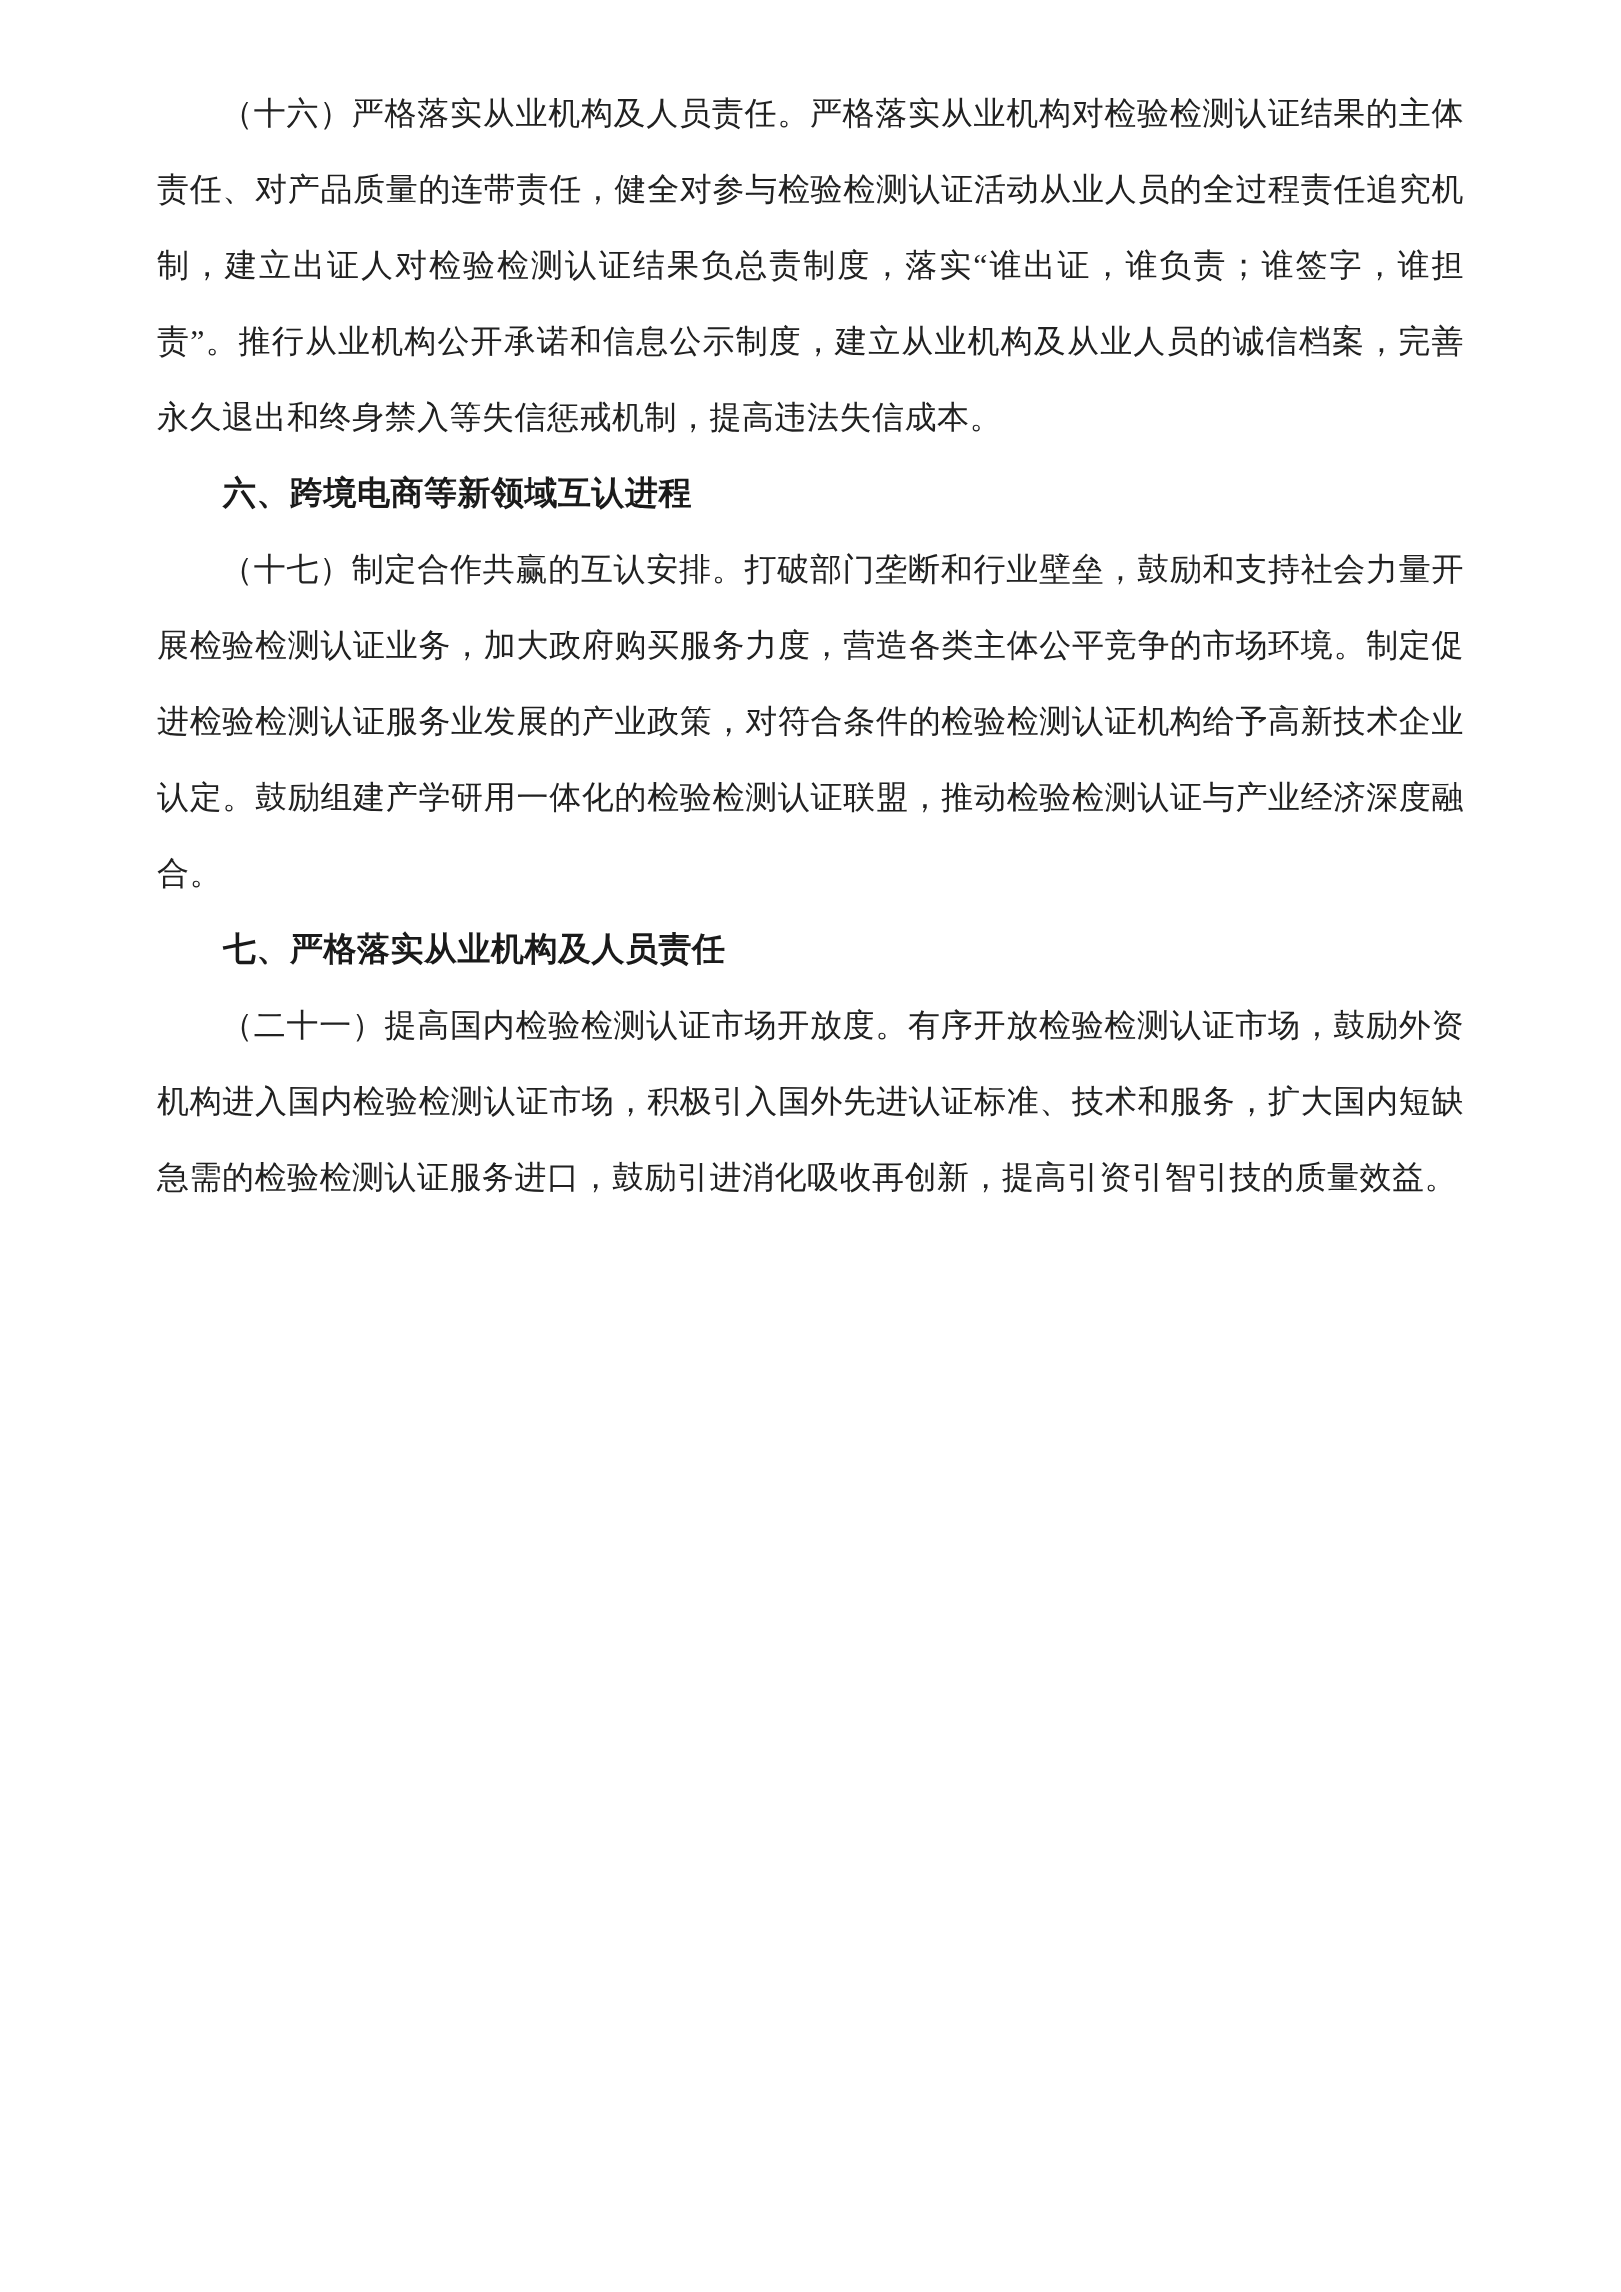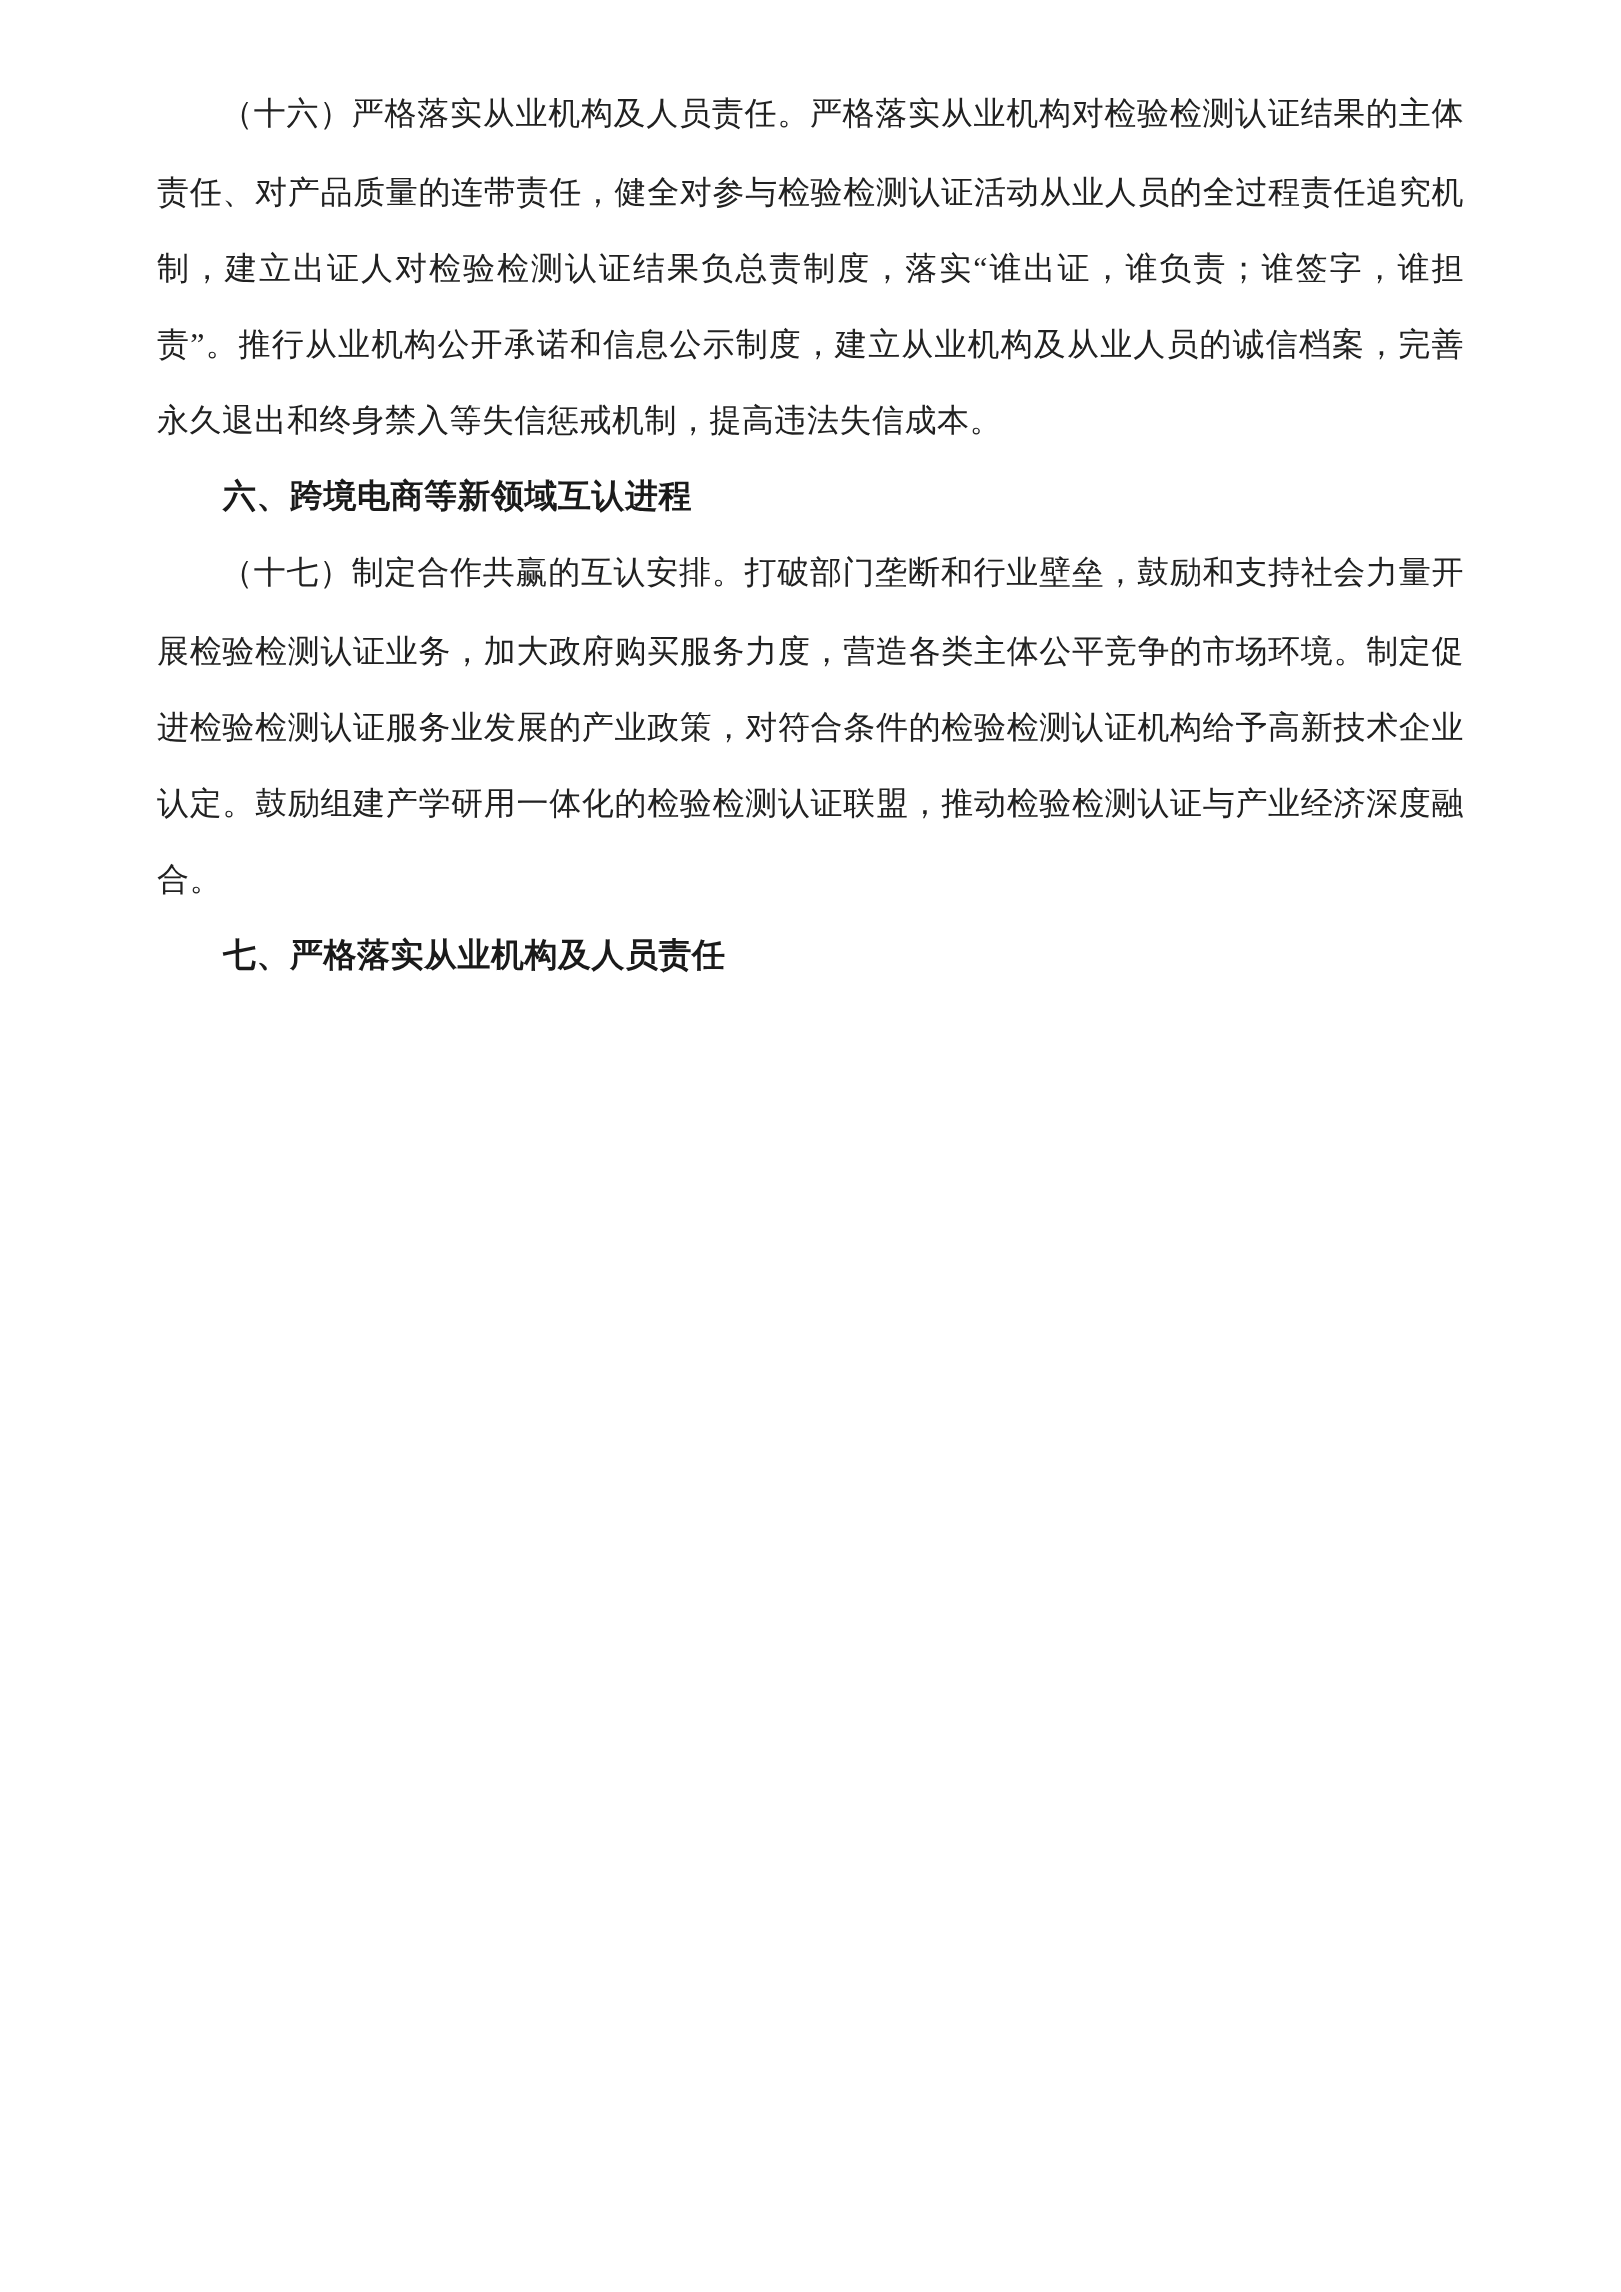--- a/index.html
+++ b/index.html
@@ -28,21 +28,21 @@
     line-height: 76px;
     text-align: justify;
     text-justify: inter-character;
     text-indent: 2em;
     font-family: "Liberation Serif", serif;
     color: #212121;
     letter-spacing: 0.5px;
   }
   p.para .lead {
     
-    font-family: Liberation Mono, monospace;
+    font-family: Liberation Sans, sans-serif;
   }
   h2.heading {
     margin: 0;
     padding: 0;
     font-size: 33px;
     line-height: 76px;
     font-weight: bold;
     text-indent: 2em;
     text-align: left;
     font-family: "Liberation Sans", sans-serif;
@@ -52,15 +52,16 @@
 </style>
 </head>
 <body>
 
 <main class="page">
   <article class="doc-body">
       <p class="para"><span class="lead">（十六）严格落实从业机构及人员责任。</span><span class="body-text">严格落实从业机构对检验检测认证结果的主体责任、对产品质量的连带责任，健全对参与检验检测认证活动从业人员的全过程责任追究机制，建立出证人对检验检测认证结果负总责制度，落实“谁出证，谁负责；谁签字，谁担责”。推行从业机构公开承诺和信息公示制度，建立从业机构及从业人员的诚信档案，完善永久退出和终身禁入等失信惩戒机制，提高违法失信成本。</span></p>
       <h2 class="heading">六、跨境电商等新领域互认进程</h2>
       <p class="para"><span class="lead">（十七）制定合作共赢的互认安排。</span><span class="body-text">打破部门垄断和行业壁垒，鼓励和支持社会力量开展检验检测认证业务，加大政府购买服务力度，营造各类主体公平竞争的市场环境。制定促进检验检测认证服务业发展的产业政策，对符合条件的检验检测认证机构给予高新技术企业认定。鼓励组建产学研用一体化的检验检测认证联盟，推动检验检测认证与产业经济深度融合。</span></p>
       <h2 class="heading">七、严格落实从业机构及人员责任</h2>
+      <p class="para"><span class="lead">（二十一）提高国内检验检测认证市场开放度。</span><span class="body-text">有序开放检验检测认证市场，鼓励外资机构进入国内检验检测认证市场，积极引入国外先进认证标准、技术和服务，扩大国内短缺急需的检验检测认证服务进口，鼓励引进消化吸收再创新，提高引资引智引技的质量效益。</span></p>
     </article>
 </main>
 
 
 </body></html>

